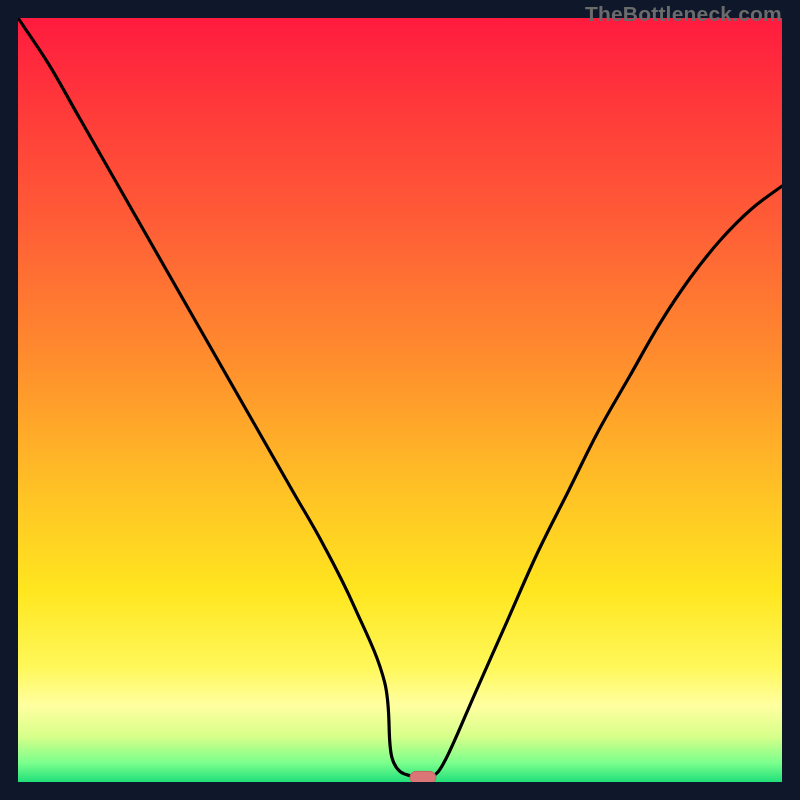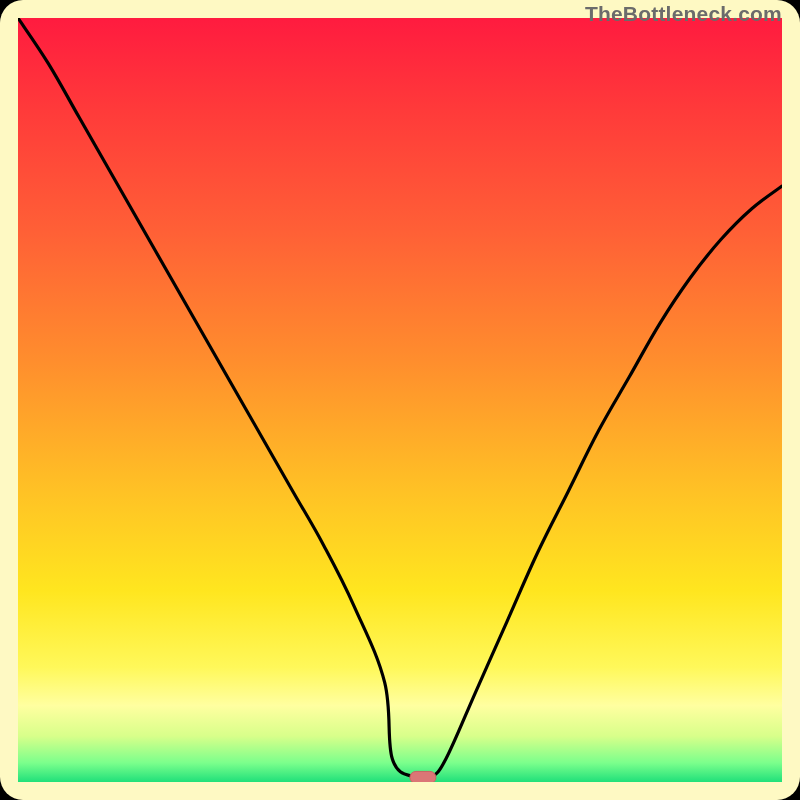--- a/index.html
+++ b/index.html
@@ -10,22 +10,21 @@
     background: #000;
     overflow: hidden;
     font-family: Arial, Helvetica, sans-serif;
   }
   .frame {
     position: absolute;
     left: 0;
     top: 0;
     width: 800px;
     height: 800px;
-    background: #fef9c3;
-    border-radius: 23px;
+    background: #0f172a;
   }
   .plot {
     position: absolute;
     left: 18px;
     top: 18px;
     width: 764px;
     height: 764px;
     overflow: hidden;
   }
   .plot svg {

